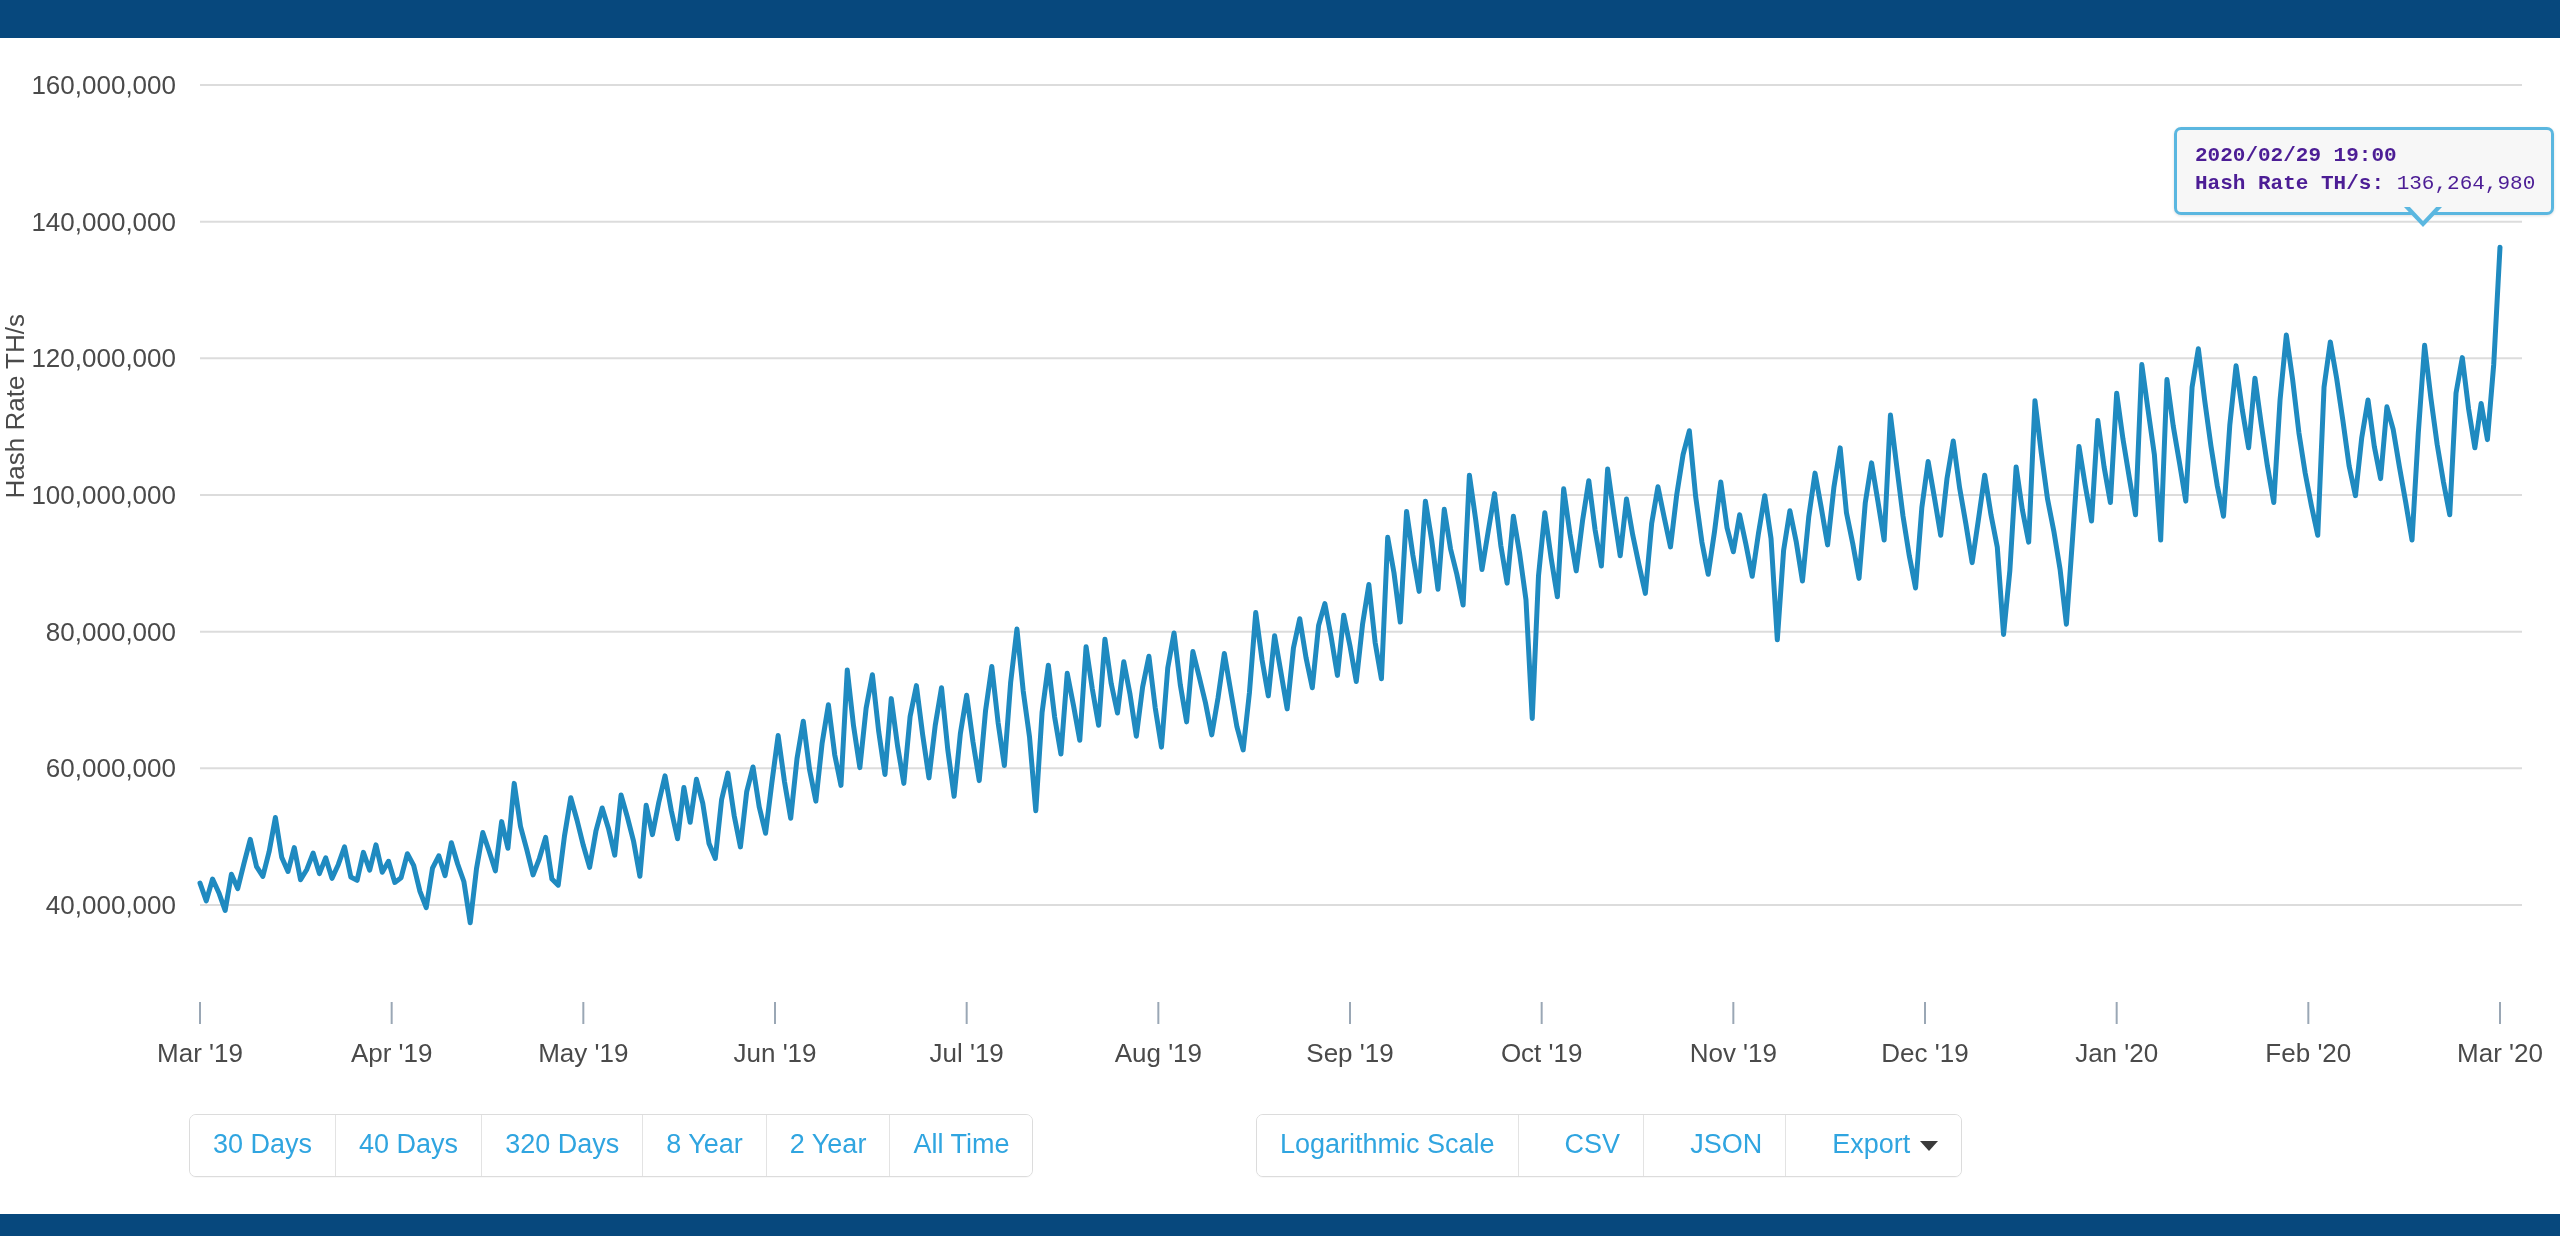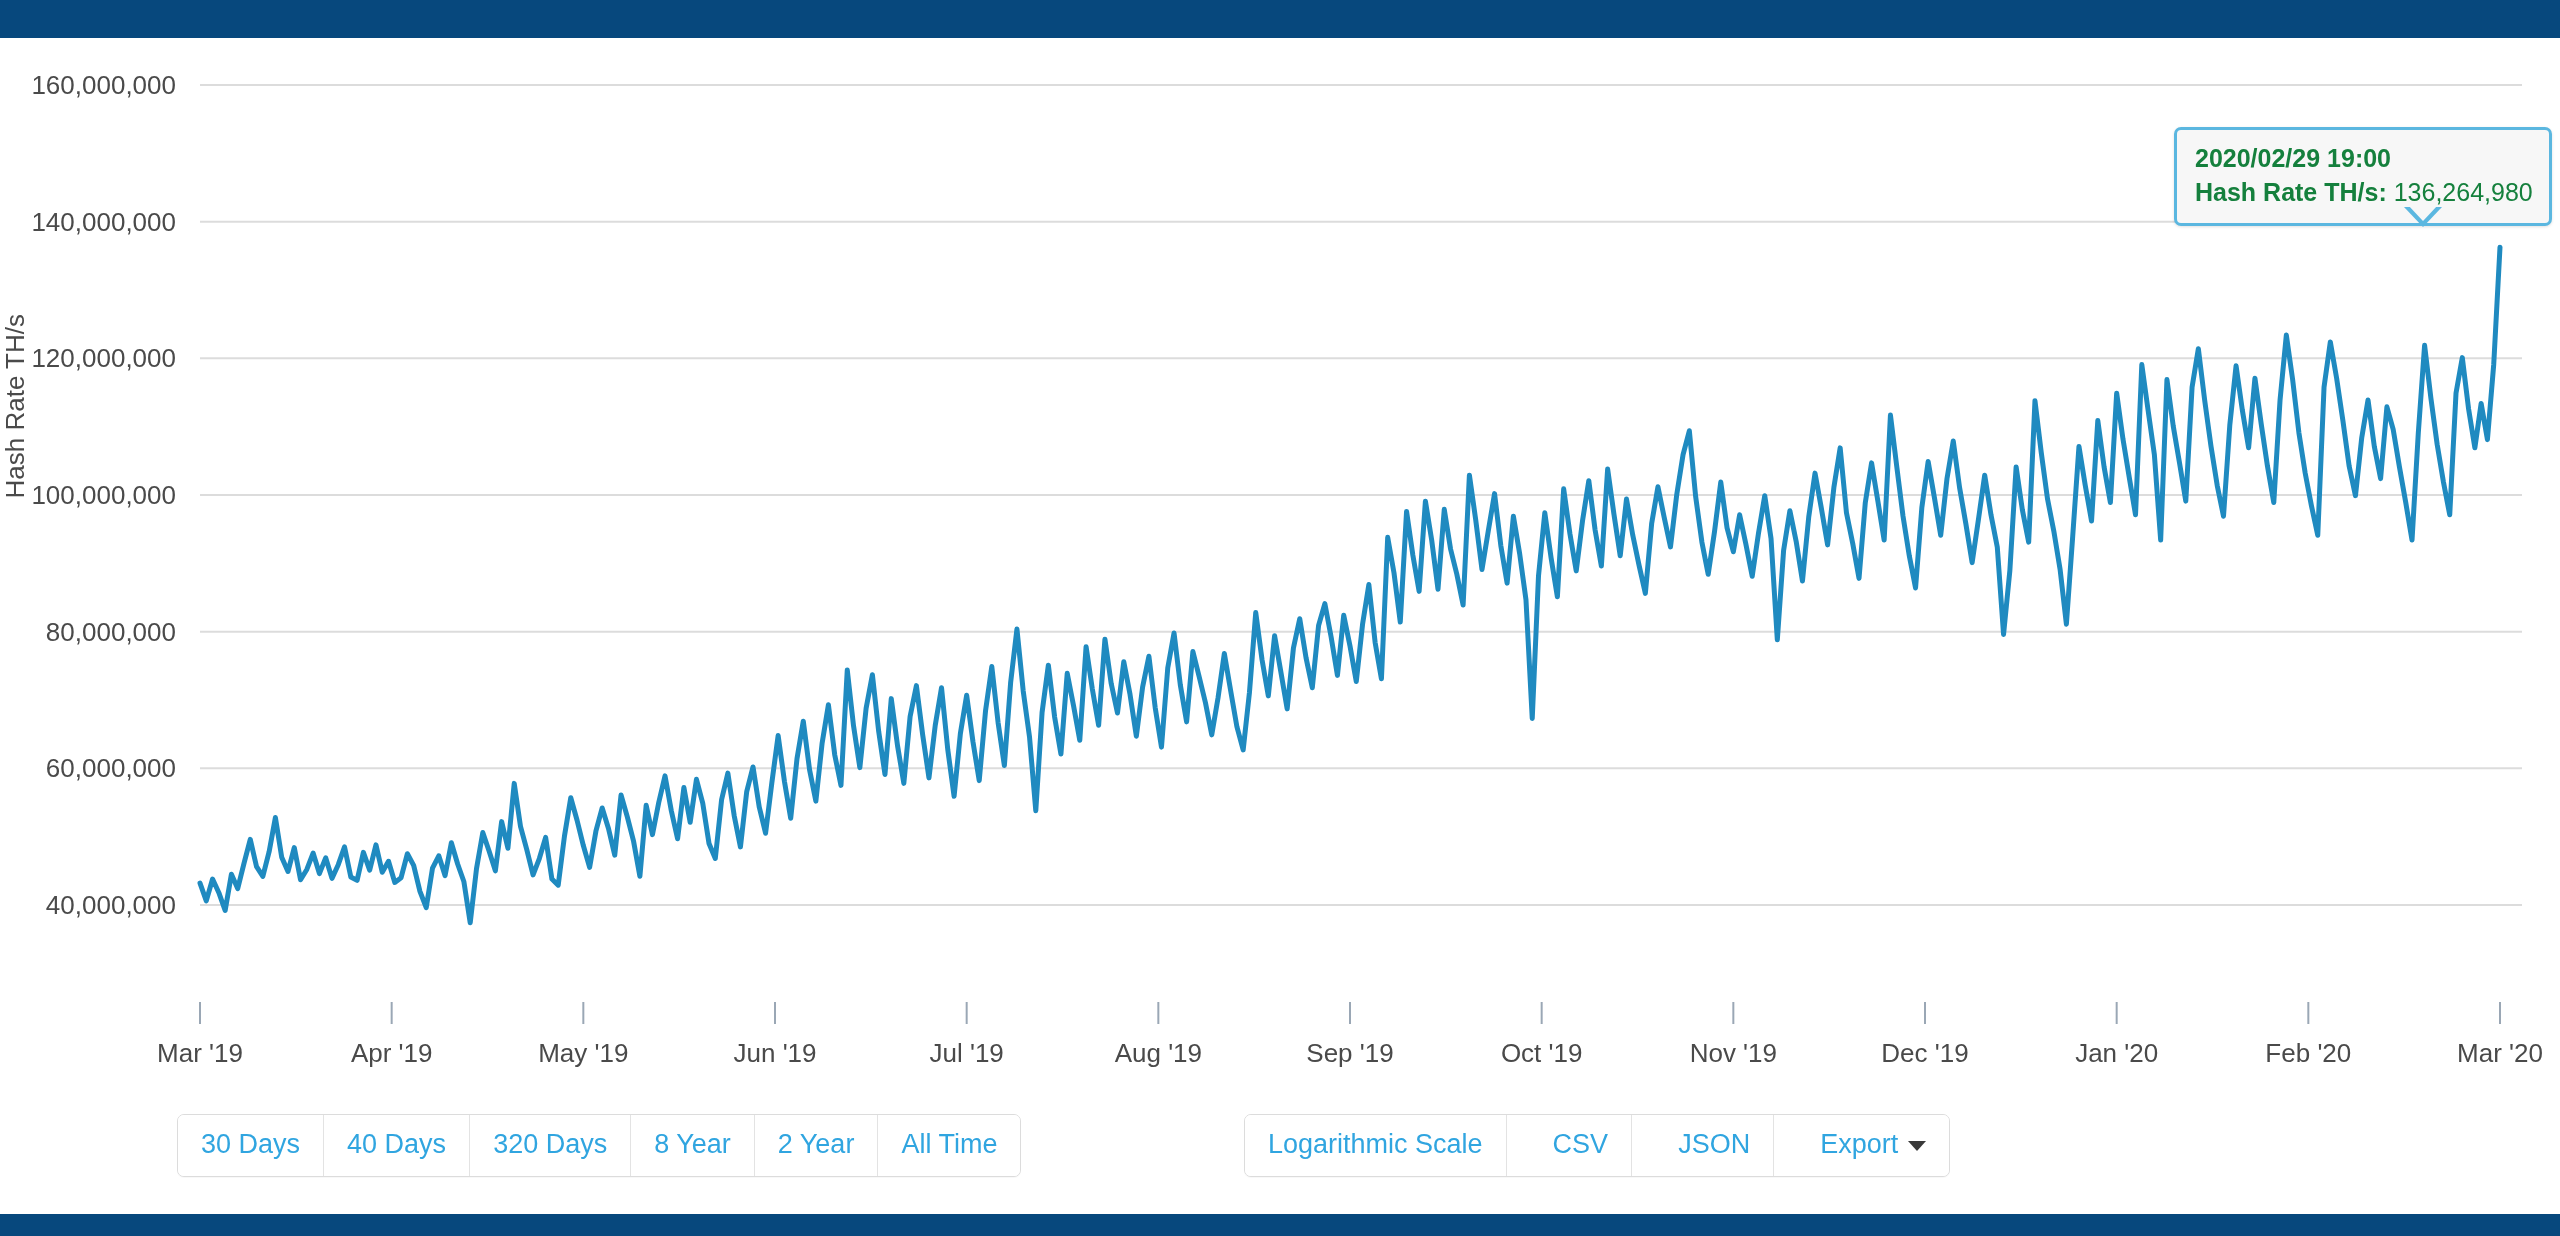--- a/index.html
+++ b/index.html
@@ -49,25 +49,25 @@
     position: absolute;
     left: 2174px; top: 127px;
     background: #f7f7f7;
     border: 3px solid #5bb7e0;
     border-radius: 7px;
     padding: 12px 16px 14px 18px;
     box-shadow: 0 1px 3px rgba(0,0,0,0.12);
     z-index: 40;
   }
   .tooltip .tt-line {
-    font-size: 25px;
+    font-size: 21px;
     line-height: 1.34;
-    color: #15803d;
+    color: #4c1d95;
     white-space: nowrap;
-    font-family: Liberation Sans, sans-serif;
+    font-family: Liberation Mono, monospace;
   }
   .tooltip .tt-date { font-weight: bold; }
   .tooltip .tt-key { font-weight: bold; }
   .tooltip .tt-val { font-weight: normal; margin-top: 35px; }
   .tt-arrow-outer {
     position: absolute;
     left: 2404px; top: 207px;
     width: 0; height: 0;
     border-left: 19px solid transparent;
     border-right: 19px solid transparent;
@@ -79,21 +79,21 @@
     left: 2408px; top: 205px;
     width: 0; height: 0;
     border-left: 15px solid transparent;
     border-right: 15px solid transparent;
     border-top: 16px solid #f7f7f7;
     z-index: 42;
   }
   
   .controls {
     position: absolute;
-    left: 0; top: 1114px;
+    left: 12px; top: 1114px;
     width: 2435px; height: 100px;
   }
   .btn-group {
     position: absolute;
     display: flex;
     border: 1px solid #dcdcdc;
     border-radius: 7px;
     background: #ffffff;
     overflow: hidden;
     box-shadow: 0 1px 1px rgba(0,0,0,0.03);

